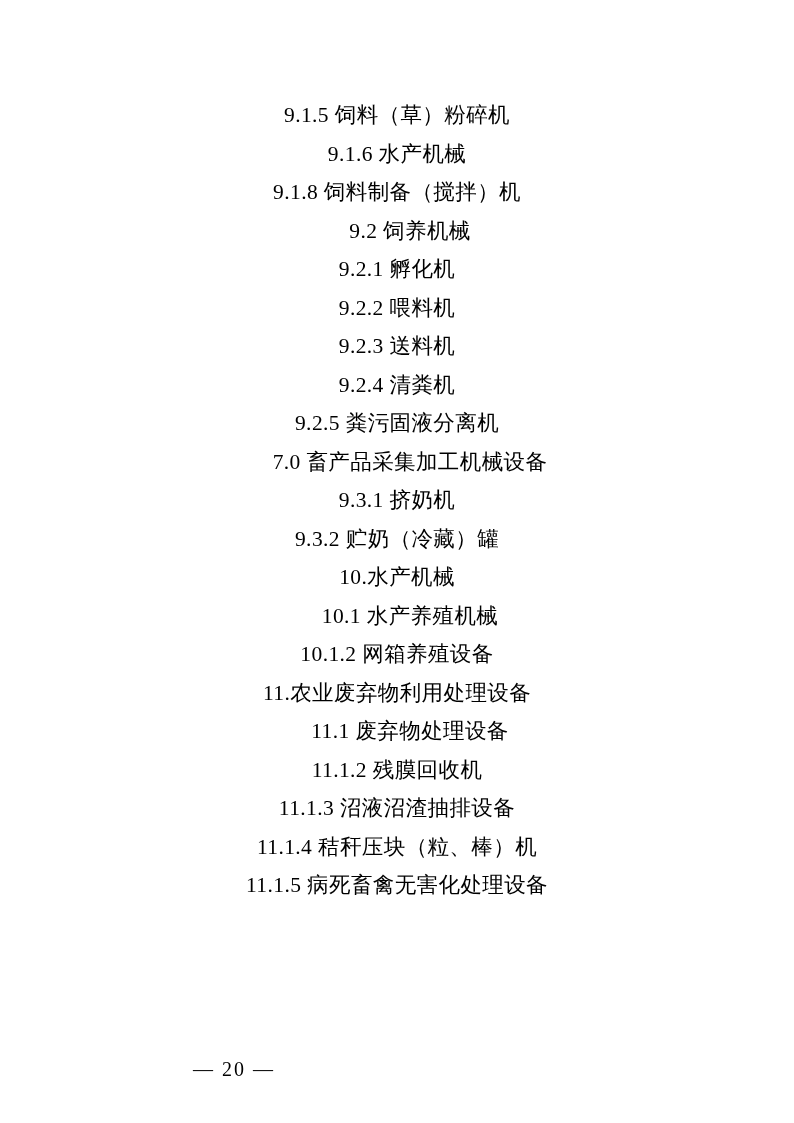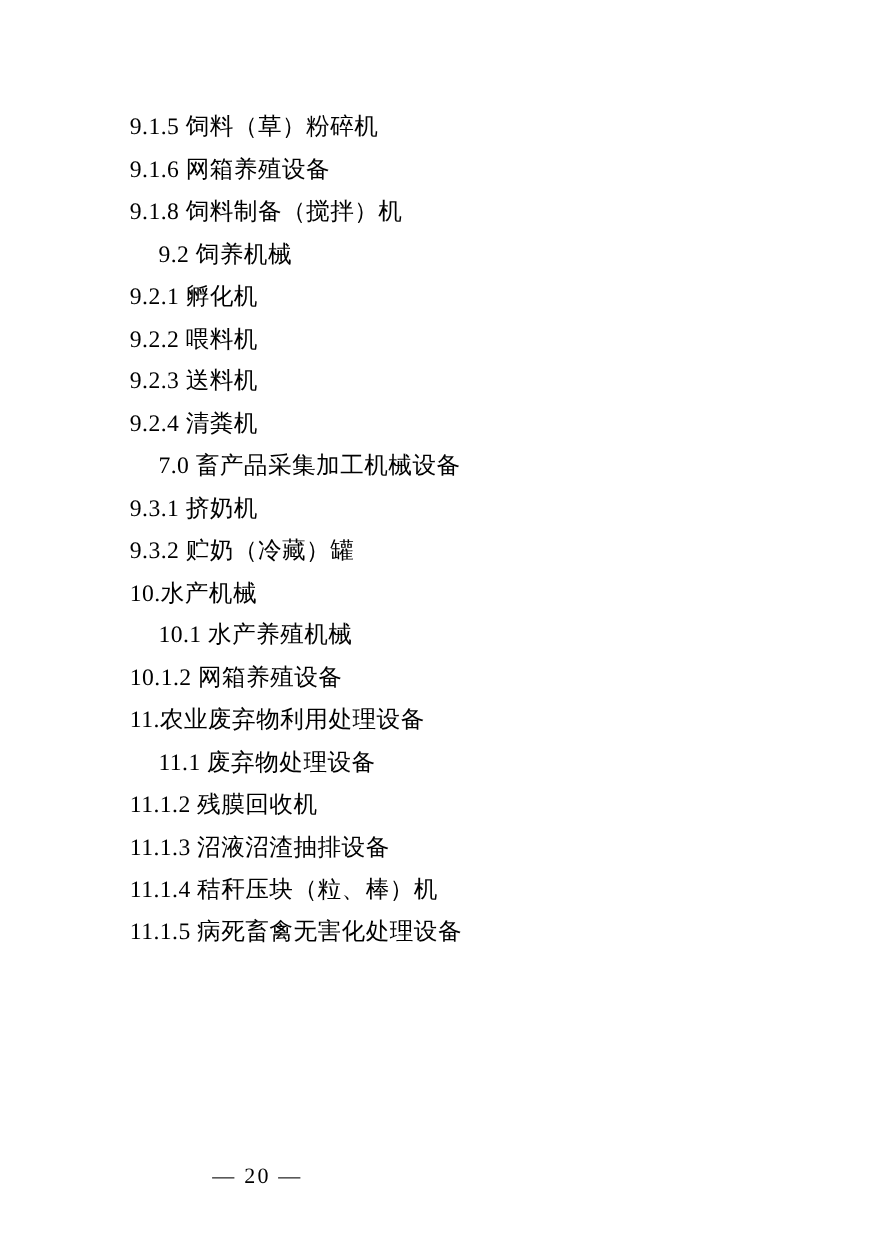--- a/index.html
+++ b/index.html
@@ -24,20 +24,21 @@
   }
   .doc-body {
     margin-top: 0;
   }
   .line {
     font-size: 21.5px;
     line-height: 38.5px;
     letter-spacing: 0.4px;
     white-space: pre;
     color: #000000;
+    text-align: center;
   }
   .indent-1 {
     padding-left: 0px;
   }
   .indent-2 {
     padding-left: 26px;
   }
   .page-number {
     position: absolute;
     left: 0;
@@ -52,27 +53,28 @@
     display: inline-block;
     transform: translateX(-163px);
   }
 </style>
 </head>
 <body>
 
 <div class="page">
   <div class="doc-body" id="doc-body">
       <div class="line indent-1">9.1.5 饲料（草）粉碎机</div>
-      <div class="line indent-1">9.1.6 网箱养殖设备</div>
+      <div class="line indent-1">9.1.6 水产机械</div>
       <div class="line indent-1">9.1.8 饲料制备（搅拌）机</div>
       <div class="line indent-2">9.2 饲养机械</div>
       <div class="line indent-1">9.2.1 孵化机</div>
       <div class="line indent-1">9.2.2 喂料机</div>
       <div class="line indent-1">9.2.3 送料机</div>
       <div class="line indent-1">9.2.4 清粪机</div>
+      <div class="line indent-1">9.2.5 粪污固液分离机</div>
       <div class="line indent-2">7.0 畜产品采集加工机械设备</div>
       <div class="line indent-1">9.3.1 挤奶机</div>
       <div class="line indent-1">9.3.2 贮奶（冷藏）罐</div>
       <div class="line indent-1">10.水产机械</div>
       <div class="line indent-2">10.1 水产养殖机械</div>
       <div class="line indent-1">10.1.2 网箱养殖设备</div>
       <div class="line indent-1">11.农业废弃物利用处理设备</div>
       <div class="line indent-2">11.1 废弃物处理设备</div>
       <div class="line indent-1">11.1.2 残膜回收机</div>
       <div class="line indent-1">11.1.3 沼液沼渣抽排设备</div>

